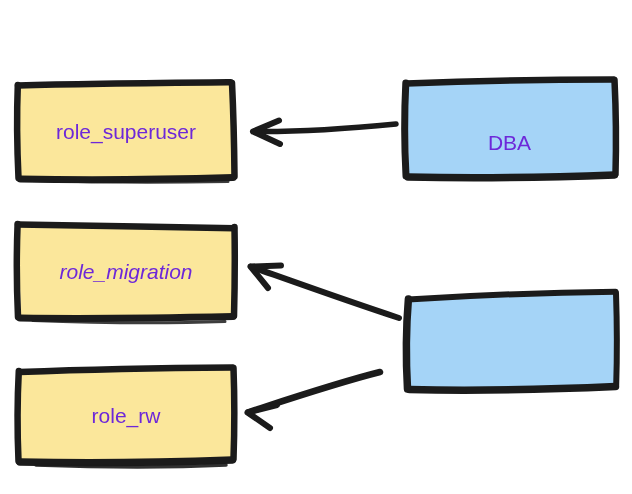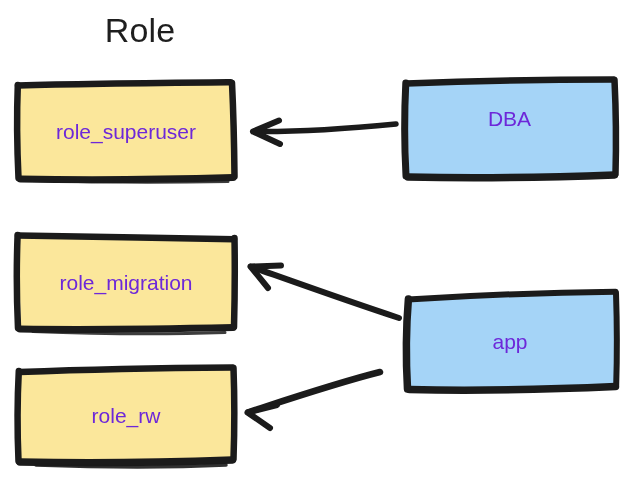--- a/index.html
+++ b/index.html
@@ -69,36 +69,35 @@
   }
   .arrow-layer path {
     pointer-events: stroke;
   }
 </style>
 </head>
 <body>
 
 <div id="canvas">
 
-  <div class="col-title" id="title-role">Role</div>
 
 
   <div class="node" id="node-role_superuser" style="left:14px; top:79px; width:224px; height:103px;">
     <svg width="224" height="103" viewBox="0 0 224 103">
       <path d="M3.5 7 L216 3.5 L220 97 L7 100.5 Z" fill="#fbe79b" stroke="none"></path>
       <path d="M4 6.5 C70 4.5, 150 3.8, 216.5 3.2" fill="none" stroke="#1b1b1b" stroke-width="6.5" stroke-linecap="round" stroke-linejoin="round"></path>
       <path d="M218 4 C219.5 35, 220.2 66, 220.5 97.5" fill="none" stroke="#1b1b1b" stroke-width="6.5" stroke-linecap="round" stroke-linejoin="round"></path>
       <path d="M219 98.5 C150 100.5, 72 101.2, 6.5 100" fill="none" stroke="#1b1b1b" stroke-width="7" stroke-linecap="round" stroke-linejoin="round"></path>
       <path d="M4.5 99 C3 68, 2.6 37, 3.8 6" fill="none" stroke="#1b1b1b" stroke-width="6.5" stroke-linecap="round" stroke-linejoin="round"></path>
       <path d="M18 101.5 C80 103.5, 150 103.8, 214 102.5" fill="none" stroke="#1b1b1b" stroke-width="3" stroke-linecap="round" opacity="0.85"></path>
     </svg>
     <div class="node-label" style="top:42px;">role_superuser</div>
   </div>
 
-  <div class="node" id="node-role_migration" style="left:13px; top:230px; width:226px; height:103px;">
+  <div class="node" id="node-role_migration" style="left:13px; top:219px; width:226px; height:103px;font-style:italic;">
     <svg width="226" height="103" viewBox="0 0 226 103">
       <path d="M5 6 L220 9 L220 96 L8 99 Z" fill="#fbe79b" stroke="none"></path>
       <path d="M5 5.5 C75 6.5, 150 8, 221 9.2" fill="none" stroke="#1b1b1b" stroke-width="6.5" stroke-linecap="round" stroke-linejoin="round"></path>
       <path d="M221.5 8 C222 38, 221.8 68, 221 97" fill="none" stroke="#1b1b1b" stroke-width="6.5" stroke-linecap="round" stroke-linejoin="round"></path>
       <path d="M220 97.5 C150 99, 75 100, 7 99" fill="none" stroke="#1b1b1b" stroke-width="7" stroke-linecap="round" stroke-linejoin="round"></path>
       <path d="M5 98 C3.6 68, 3.4 36, 4.6 5" fill="none" stroke="#1b1b1b" stroke-width="6.5" stroke-linecap="round" stroke-linejoin="round"></path>
       <path d="M20 101.5 C85 104, 155 104.5, 212 102.5" fill="none" stroke="#1b1b1b" stroke-width="3" stroke-linecap="round" opacity="0.85"></path>
     </svg>
     <div class="node-label" style="top:42px;">role_migration</div>
   </div>
@@ -116,32 +115,31 @@
   </div>
 
   <div class="node" id="node-dba" style="left:401px; top:76px; width:217px; height:104px;">
     <svg width="217" height="104" viewBox="0 0 217 104">
       <path d="M6 8 L212 4 L214 97 L8 101 Z" fill="#a5d4f7" stroke="none"></path>
       <path d="M5.5 7.5 C70 5, 145 3.6, 212.5 3.4" fill="none" stroke="#1b1b1b" stroke-width="6.5" stroke-linecap="round" stroke-linejoin="round"></path>
       <path d="M213.5 4 C215 35, 215.4 66, 214.5 98" fill="none" stroke="#1b1b1b" stroke-width="6.5" stroke-linecap="round" stroke-linejoin="round"></path>
       <path d="M213.5 99 C145 101.5, 70 102.5, 7 101" fill="none" stroke="#1b1b1b" stroke-width="7.5" stroke-linecap="round" stroke-linejoin="round"></path>
       <path d="M5 100 C3.4 70, 3.2 38, 4.8 7" fill="none" stroke="#1b1b1b" stroke-width="7" stroke-linecap="round" stroke-linejoin="round"></path>
     </svg>
-    <div class="node-label" style="top:32px;">DBA</div>
+    <div class="node-label" style="top:56px;">DBA</div>
   </div>
 
   <div class="node" id="node-app" style="left:402px; top:290px; width:216px; height:103px;">
     <svg width="216" height="103" viewBox="0 0 216 103">
       <path d="M7 10 L213 2 L214 94 L8 100 Z" fill="#a5d4f7" stroke="none"></path>
       <path d="M6 9.5 C70 5.5, 145 2.5, 213.5 1.8" fill="none" stroke="#1b1b1b" stroke-width="6" stroke-linecap="round" stroke-linejoin="round"></path>
       <path d="M214 3 C215 33, 215.2 64, 214.2 95" fill="none" stroke="#1b1b1b" stroke-width="6" stroke-linecap="round" stroke-linejoin="round"></path>
       <path d="M213.5 96.5 C145 99.5, 70 101, 7.5 99.5" fill="none" stroke="#1b1b1b" stroke-width="7.5" stroke-linecap="round" stroke-linejoin="round"></path>
       <path d="M5.5 99 C3.8 69, 4 38, 6.4 9" fill="none" stroke="#1b1b1b" stroke-width="7.5" stroke-linecap="round" stroke-linejoin="round"></path>
     </svg>
-    <div class="node-label" style="top:41px;">app</div>
   </div>
 
   <svg class="arrow-layer" viewBox="0 0 632 494">
 
     <g>
       <path d="M396 124 C340 129.5, 300 132, 254 131.5" fill="none" stroke="#1b1b1b" stroke-width="5.5" stroke-linecap="round" stroke-linejoin="round"></path>
       <path d="M253 131.5 L279 120.5 M253 131.5 L280 144" fill="none" stroke="#1b1b1b" stroke-width="6" stroke-linecap="round" stroke-linejoin="round"></path>
     </g>
 
     <g>

